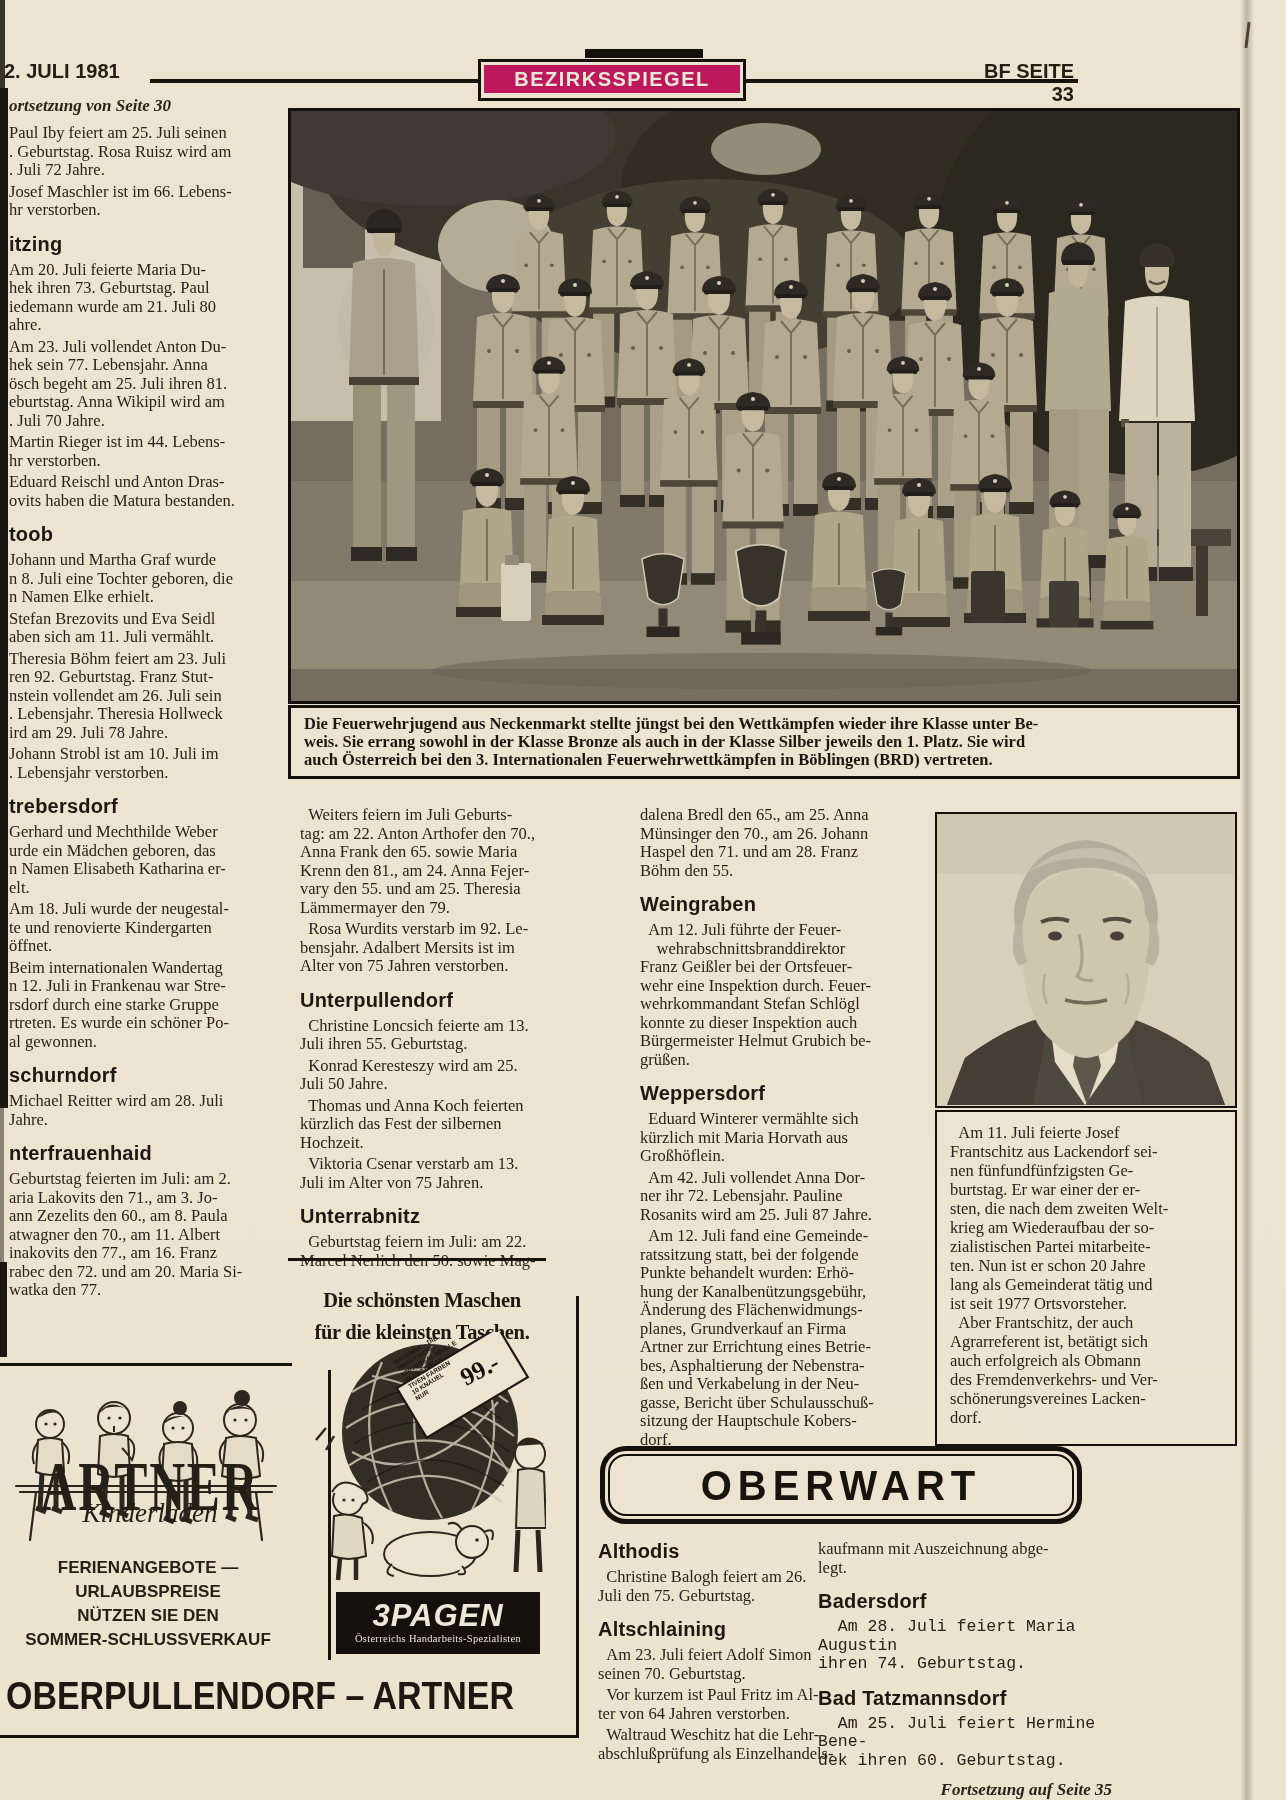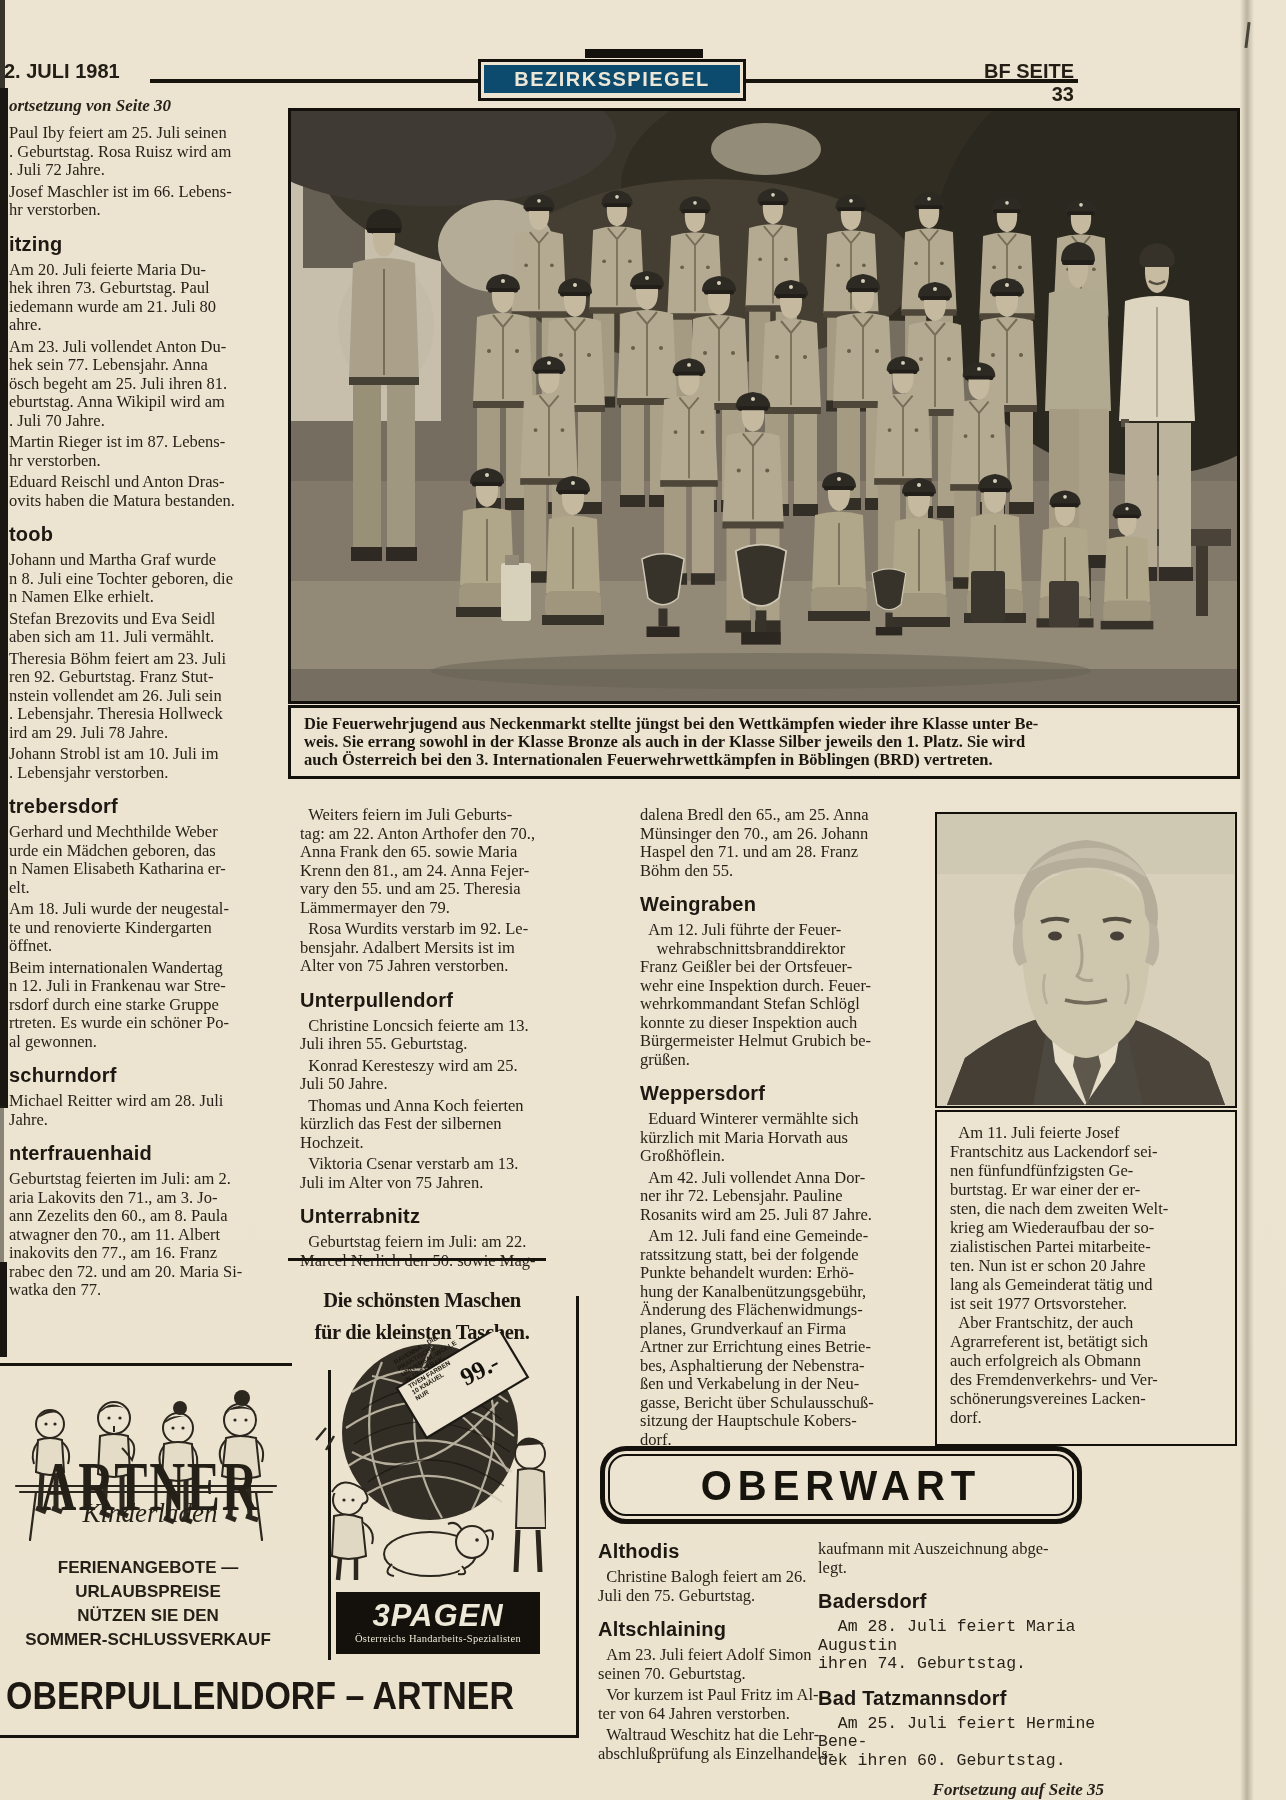--- a/index.html
+++ b/index.html
@@ -16,21 +16,21 @@
                font-weight:bold;font-size:16.5px;line-height:17.8px;white-space:pre-wrap;color:#1c1710;}
   .photo-frame{border:3px solid #14110c;background:#6e675a;overflow:hidden;}
   .box-frame{border:2.5px solid #14110c;}
   .italic-note{font-style:italic;font-weight:bold;font-size:17px;color:#29221a;}
   .oberwart-outer{border:5px solid #14110c;border-radius:26px;background:#ece4d0;}
   .oberwart-inner{position:absolute;inset:3px;border:2.5px solid #14110c;border-radius:18px;}
   .oberwart-title{position:absolute;inset:0;display:flex;align-items:center;justify-content:center;
                   font-family:"Liberation Sans",sans-serif;font-weight:bold;font-size:40px;
                   letter-spacing:6px;color:#17130d;transform:scaleY(1.08);}
   .masthead-outer{border:3px solid #14110c;background:#ece4d0;padding:3px;}
-  .masthead-inner{background:#0c4a6e;color:#ece7d6;text-align:center;
+  .masthead-inner{background:#be185d;color:#ece7d6;text-align:center;
                   font-family:"Liberation Sans",sans-serif;font-weight:bold;font-size:20px;
                   letter-spacing:1.5px;line-height:28px;height:28px;}
   .promo-lines{font-family:"Liberation Sans",sans-serif;font-weight:bold;font-size:17px;
                line-height:24px;text-align:center;white-space:pre-wrap;color:#241f17;}
   .artner-logo{font-family:"Liberation Serif",serif;font-weight:bold;font-size:54px;
                letter-spacing:2px;color:#241f17;transform:scale(.92,1.3);transform-origin:center top;
                text-align:center;white-space:nowrap;}
   .script{font-style:italic;font-size:27px;color:#241f17;text-align:center;}
   .big-ad-line{font-family:"Liberation Sans",sans-serif;font-weight:bold;font-size:35px;
                color:#1d1812;white-space:nowrap;transform:scale(.97,1.12);transform-origin:left center;}
@@ -78,21 +78,21 @@
     <div class="vil-head">itzing</div>
     <div class="body-text para">Am 20. Juli feierte Maria Du-
 hek ihren 73. Geburtstag. Paul
 iedemann wurde am 21. Juli 80
 ahre.</div>
     <div class="body-text para">Am 23. Juli vollendet Anton Du-
 hek sein 77. Lebensjahr. Anna
 ösch begeht am 25. Juli ihren 81.
 eburtstag. Anna Wikipil wird am
 . Juli 70 Jahre.</div>
-    <div class="body-text para">Martin Rieger ist im 87. Lebens-
+    <div class="body-text para">Martin Rieger ist im 44. Lebens-
 hr verstorben.</div>
     <div class="body-text para">Eduard Reischl und Anton Dras-
 ovits haben die Matura bestanden.</div>
     <div class="vil-head">toob</div>
     <div class="body-text para">Johann und Martha Graf wurde
 n 8. Juli eine Tochter geboren, die
 n Namen Elke erhielt.</div>
     <div class="body-text para">Stefan Brezovits und Eva Seidl
 aben sich am 11. Juli vermählt.</div>
     <div class="body-text para">Theresia Böhm feiert am 23. Juli
@@ -535,16 +535,16 @@
 
   <div class="abs" style="left:850px;top:1540px;width:268px;">
     <div class="body-text para" style="margin-left:-32px;">kaufmann mit Auszeichnung abge-
 legt.</div>
     <div class="vil-head" style="margin-left:-32px;">Badersdorf</div>
     <div class="body-text para" style="margin-left:-32px;font-family:Liberation Mono, monospace;">  Am 28. Juli feiert Maria Augustin
 ihren 74. Geburtstag.</div>
     <div class="vil-head" style="margin-left:-32px;">Bad Tatzmannsdorf</div>
     <div class="body-text para" style="margin-left:-32px;font-family:Liberation Mono, monospace;">  Am 25. Juli feiert Hermine Bene-
 dek ihren 60. Geburtstag.</div>
-    <div class="italic-note" style="text-align:right;margin-top:10px;margin-right:14px;">Fortsetzung auf Seite 35</div>
+    <div class="italic-note" style="text-align:right;margin-top:10px;margin-right:6px;">Fortsetzung auf Seite 35</div>
   </div>
 
 </div>
 
 </body></html>

